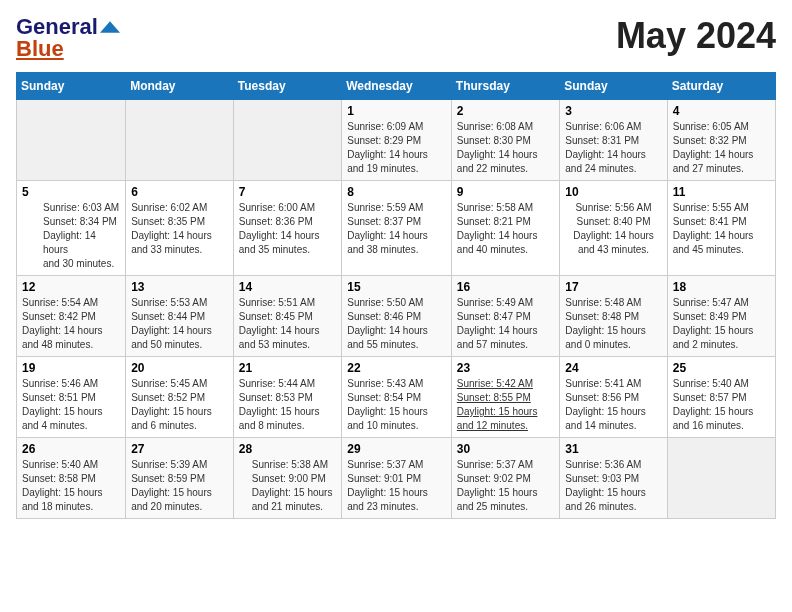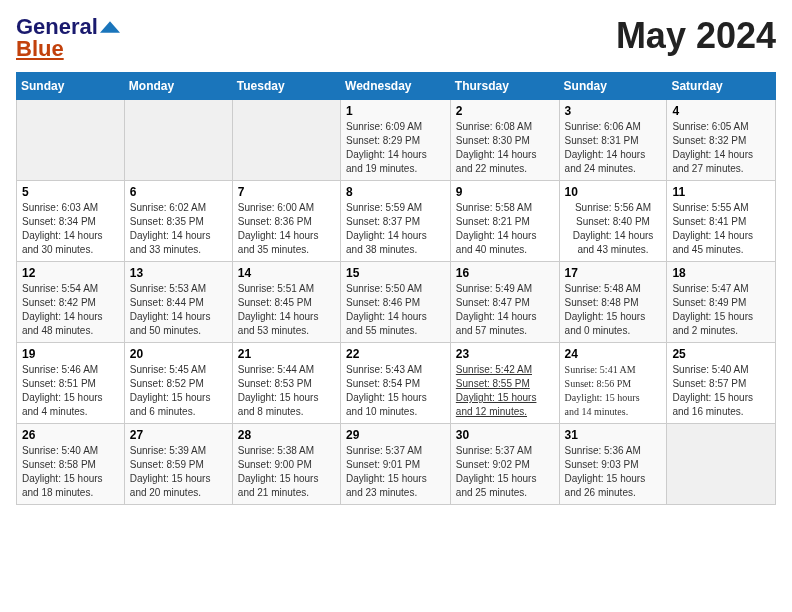--- a/index.html
+++ b/index.html
@@ -156,21 +156,21 @@
           <span class="day-num">4</span>
           <div class="day-info" style="white-space: pre-line;">Sunrise: 6:05 AM
 Sunset: 8:32 PM
 Daylight: 14 hours
 and 27 minutes.</div>
         </td>
       </tr>
       <tr>
         <td>
           <span class="day-num">5</span>
-          <div class="day-info" style="white-space: pre-line;">Sunrise: 6:03 AM
+          <div class="day-info" style="white-space: pre-line; margin-left: 21px;">Sunrise: 6:03 AM
 Sunset: 8:34 PM
 Daylight: 14 hours
 and 30 minutes.</div>
         </td>
         <td>
           <span class="day-num">6</span>
           <div class="day-info" style="white-space: pre-line;">Sunrise: 6:02 AM
 Sunset: 8:35 PM
 Daylight: 14 hours
 and 33 minutes.</div>
@@ -293,21 +293,21 @@
         </td>
         <td>
           <span class="day-num">23</span>
           <div class="day-info" style="white-space: pre-line; text-decoration: underline;">Sunrise: 5:42 AM
 Sunset: 8:55 PM
 Daylight: 15 hours
 and 12 minutes.</div>
         </td>
         <td>
           <span class="day-num">24</span>
-          <div class="day-info" style="white-space: pre-line; font-family: Liberation Serif, serif;">Sunrise: 5:41 AM
+          <div class="day-info" style="white-space: pre-line;">Sunrise: 5:41 AM
 Sunset: 8:56 PM
 Daylight: 15 hours
 and 14 minutes.</div>
         </td>
         <td>
           <span class="day-num">25</span>
           <div class="day-info" style="white-space: pre-line;">Sunrise: 5:40 AM
 Sunset: 8:57 PM
 Daylight: 15 hours
 and 16 minutes.</div>
@@ -323,21 +323,21 @@
         </td>
         <td>
           <span class="day-num">27</span>
           <div class="day-info" style="white-space: pre-line;">Sunrise: 5:39 AM
 Sunset: 8:59 PM
 Daylight: 15 hours
 and 20 minutes.</div>
         </td>
         <td>
           <span class="day-num">28</span>
-          <div class="day-info" style="white-space: pre-line;">Sunrise: 5:38 AM
+          <div class="day-info" style="white-space: pre-line; margin-left: 13px;">Sunrise: 5:38 AM
 Sunset: 9:00 PM
 Daylight: 15 hours
 and 21 minutes.</div>
         </td>
         <td>
           <span class="day-num">29</span>
           <div class="day-info" style="white-space: pre-line;">Sunrise: 5:37 AM
 Sunset: 9:01 PM
 Daylight: 15 hours
 and 23 minutes.</div>

